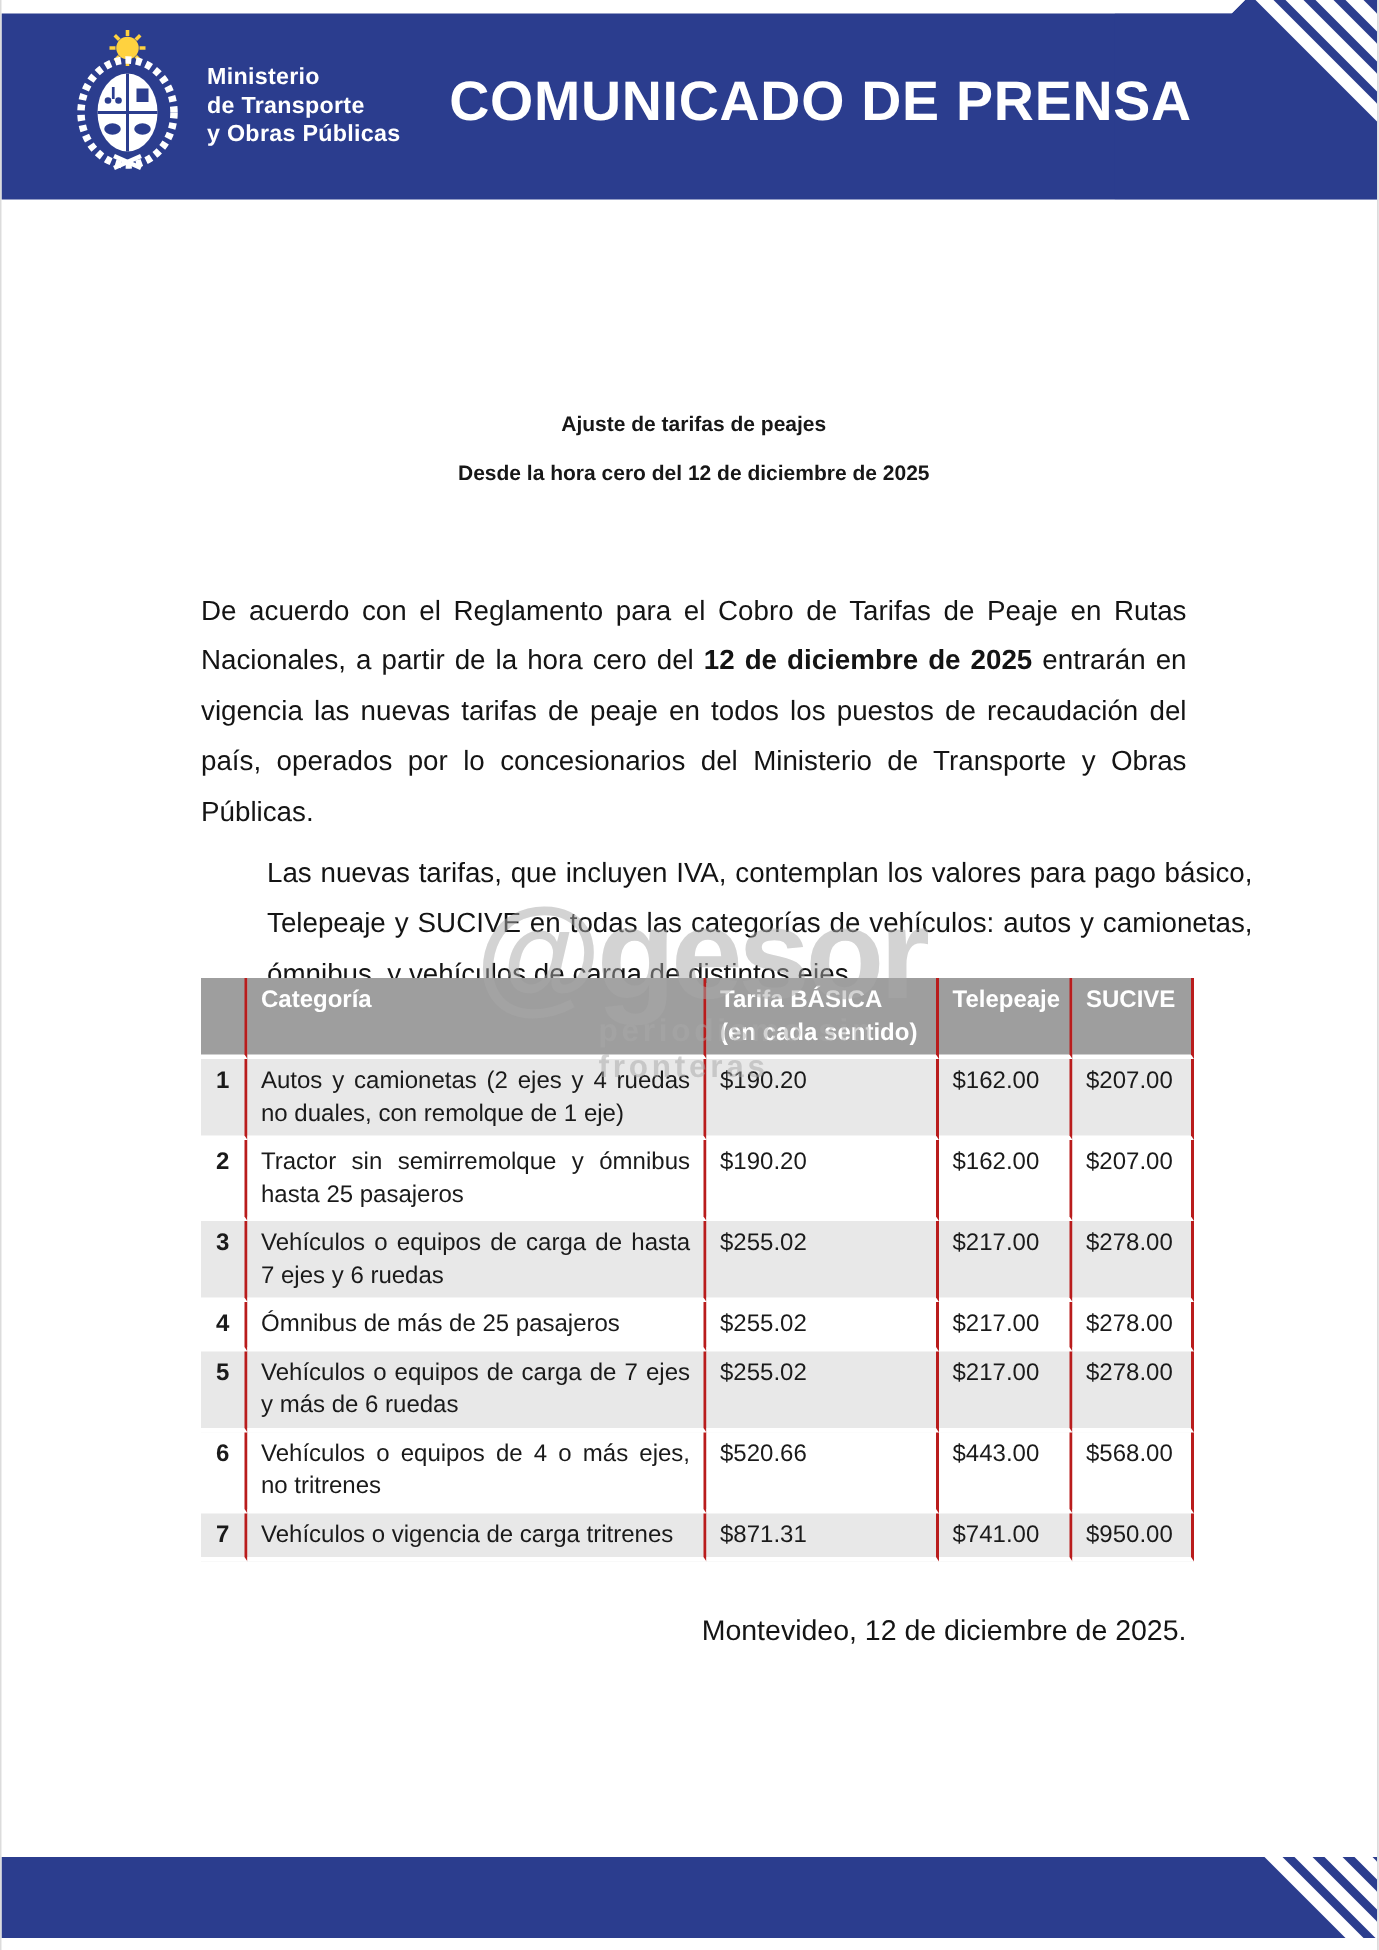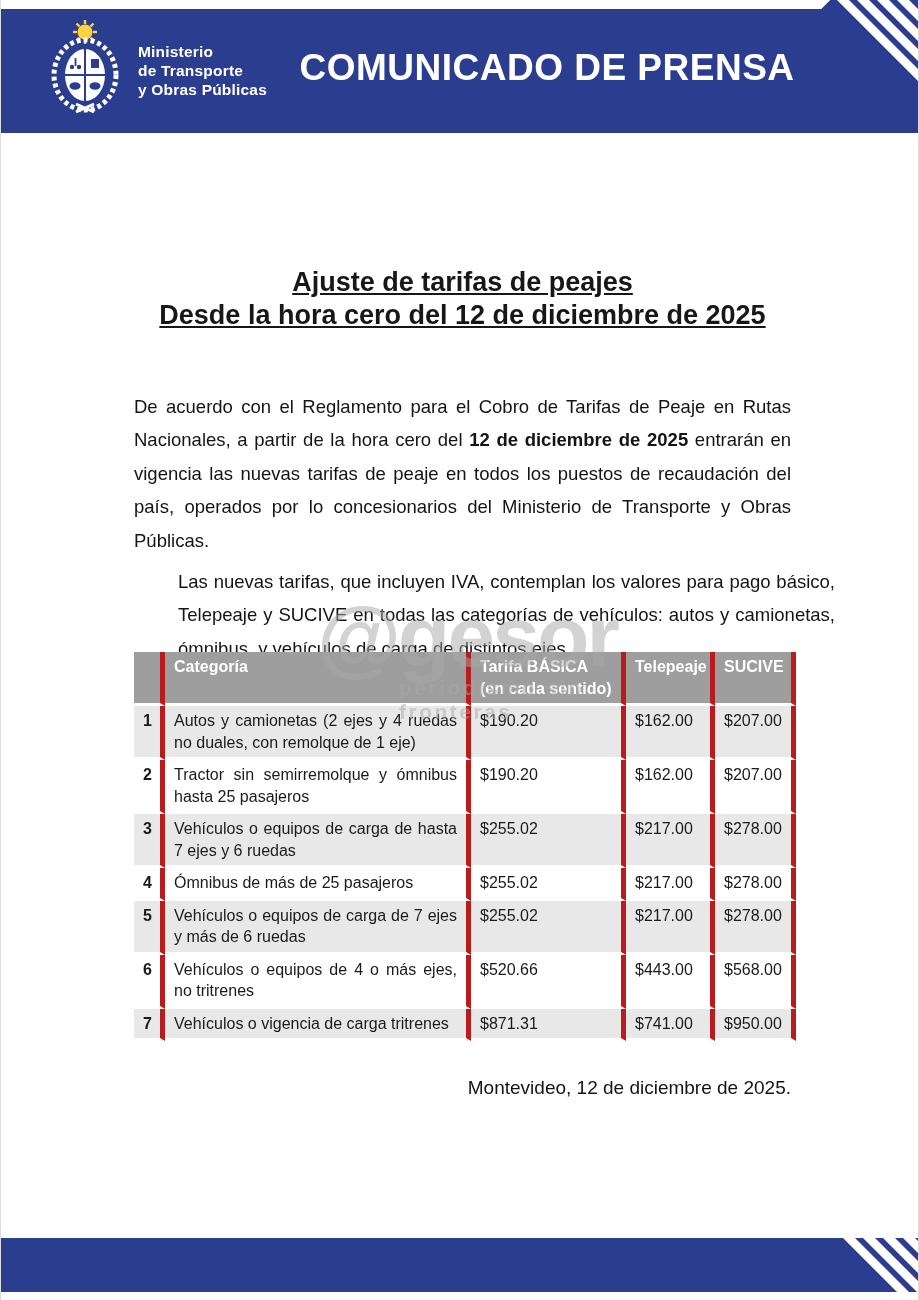--- a/index.html
+++ b/index.html
@@ -13,37 +13,37 @@
   .press-title{position:absolute;top:47px;left:546px;transform:translateX(-50%);
                color:#fff;font-weight:800;font-size:37px;letter-spacing:.5px;white-space:nowrap;z-index:3;}
   .corner-tr{position:absolute;top:0;right:0;z-index:2;}
   .corner-br{position:absolute;top:1238px;right:0;z-index:2;}
 
   
   .band-bottom{position:absolute;top:1238px;left:0;width:919px;height:54px;background:#2b3d8e;}
 
   
   .doc-title{position:absolute;top:266px;left:133px;width:657px;text-align:center;
-             font-weight:bold;font-size:27px;line-height:33px;color:#171717;z-index:2;text-decoration:underline;}
+             font-weight:bold;font-size:14px;line-height:33px;color:#171717;z-index:2;}
   .para{position:absolute;left:133px;width:657px;font-size:18.5px;line-height:33.5px;
         text-align:justify;color:#141414;z-index:2;}
   .para1{top:371px;}
   .para2{top:546px;margin-left:44px;}
   .date-line{position:absolute;top:1029px;left:133px;width:657px;text-align:right;
              font-size:19px;color:#141414;z-index:2;margin-top:48px;}
 
   
   .watermark{position:absolute;top:586px;left:316px;z-index:6;pointer-events:none;opacity:.5;}
   .wm-main{font-size:86px;font-weight:bold;letter-spacing:-3px;color:#a8a8a8;line-height:100px;}
   .wm-sub{position:absolute;top:90px;left:82px;font-size:21px;letter-spacing:2.5px;color:#a8a8a8;font-weight:bold;}
 
   
   table.tariff{position:absolute;top:652px;left:133px;width:662px;border-collapse:separate;
                border-spacing:0;font-size:16px;z-index:2;table-layout:fixed;}
-  table.tariff td,table.tariff th{border-right:5px solid #b91c1c;border-bottom:3px solid #fff;
+  table.tariff td,table.tariff th{border-right:2px solid #b91c1c;border-bottom:3px solid #fff;
                padding:4px 9px;line-height:21.5px;vertical-align:top;}
   table.tariff th{background:#9e9e9e;color:#fff;font-weight:bold;text-align:left;}
   table.tariff th.col-num{padding:4px 4px;}
   tr.shaded td{background:#e8e8e8;}
   tr.plain td{background:#ffffff;}
   td.cell-num{font-weight:bold;text-align:center;padding:4px 4px;}
   td.cell-cat{text-align:justify;}
   th.col-tarifa{text-align:justify;}
 </style>
 </head>

